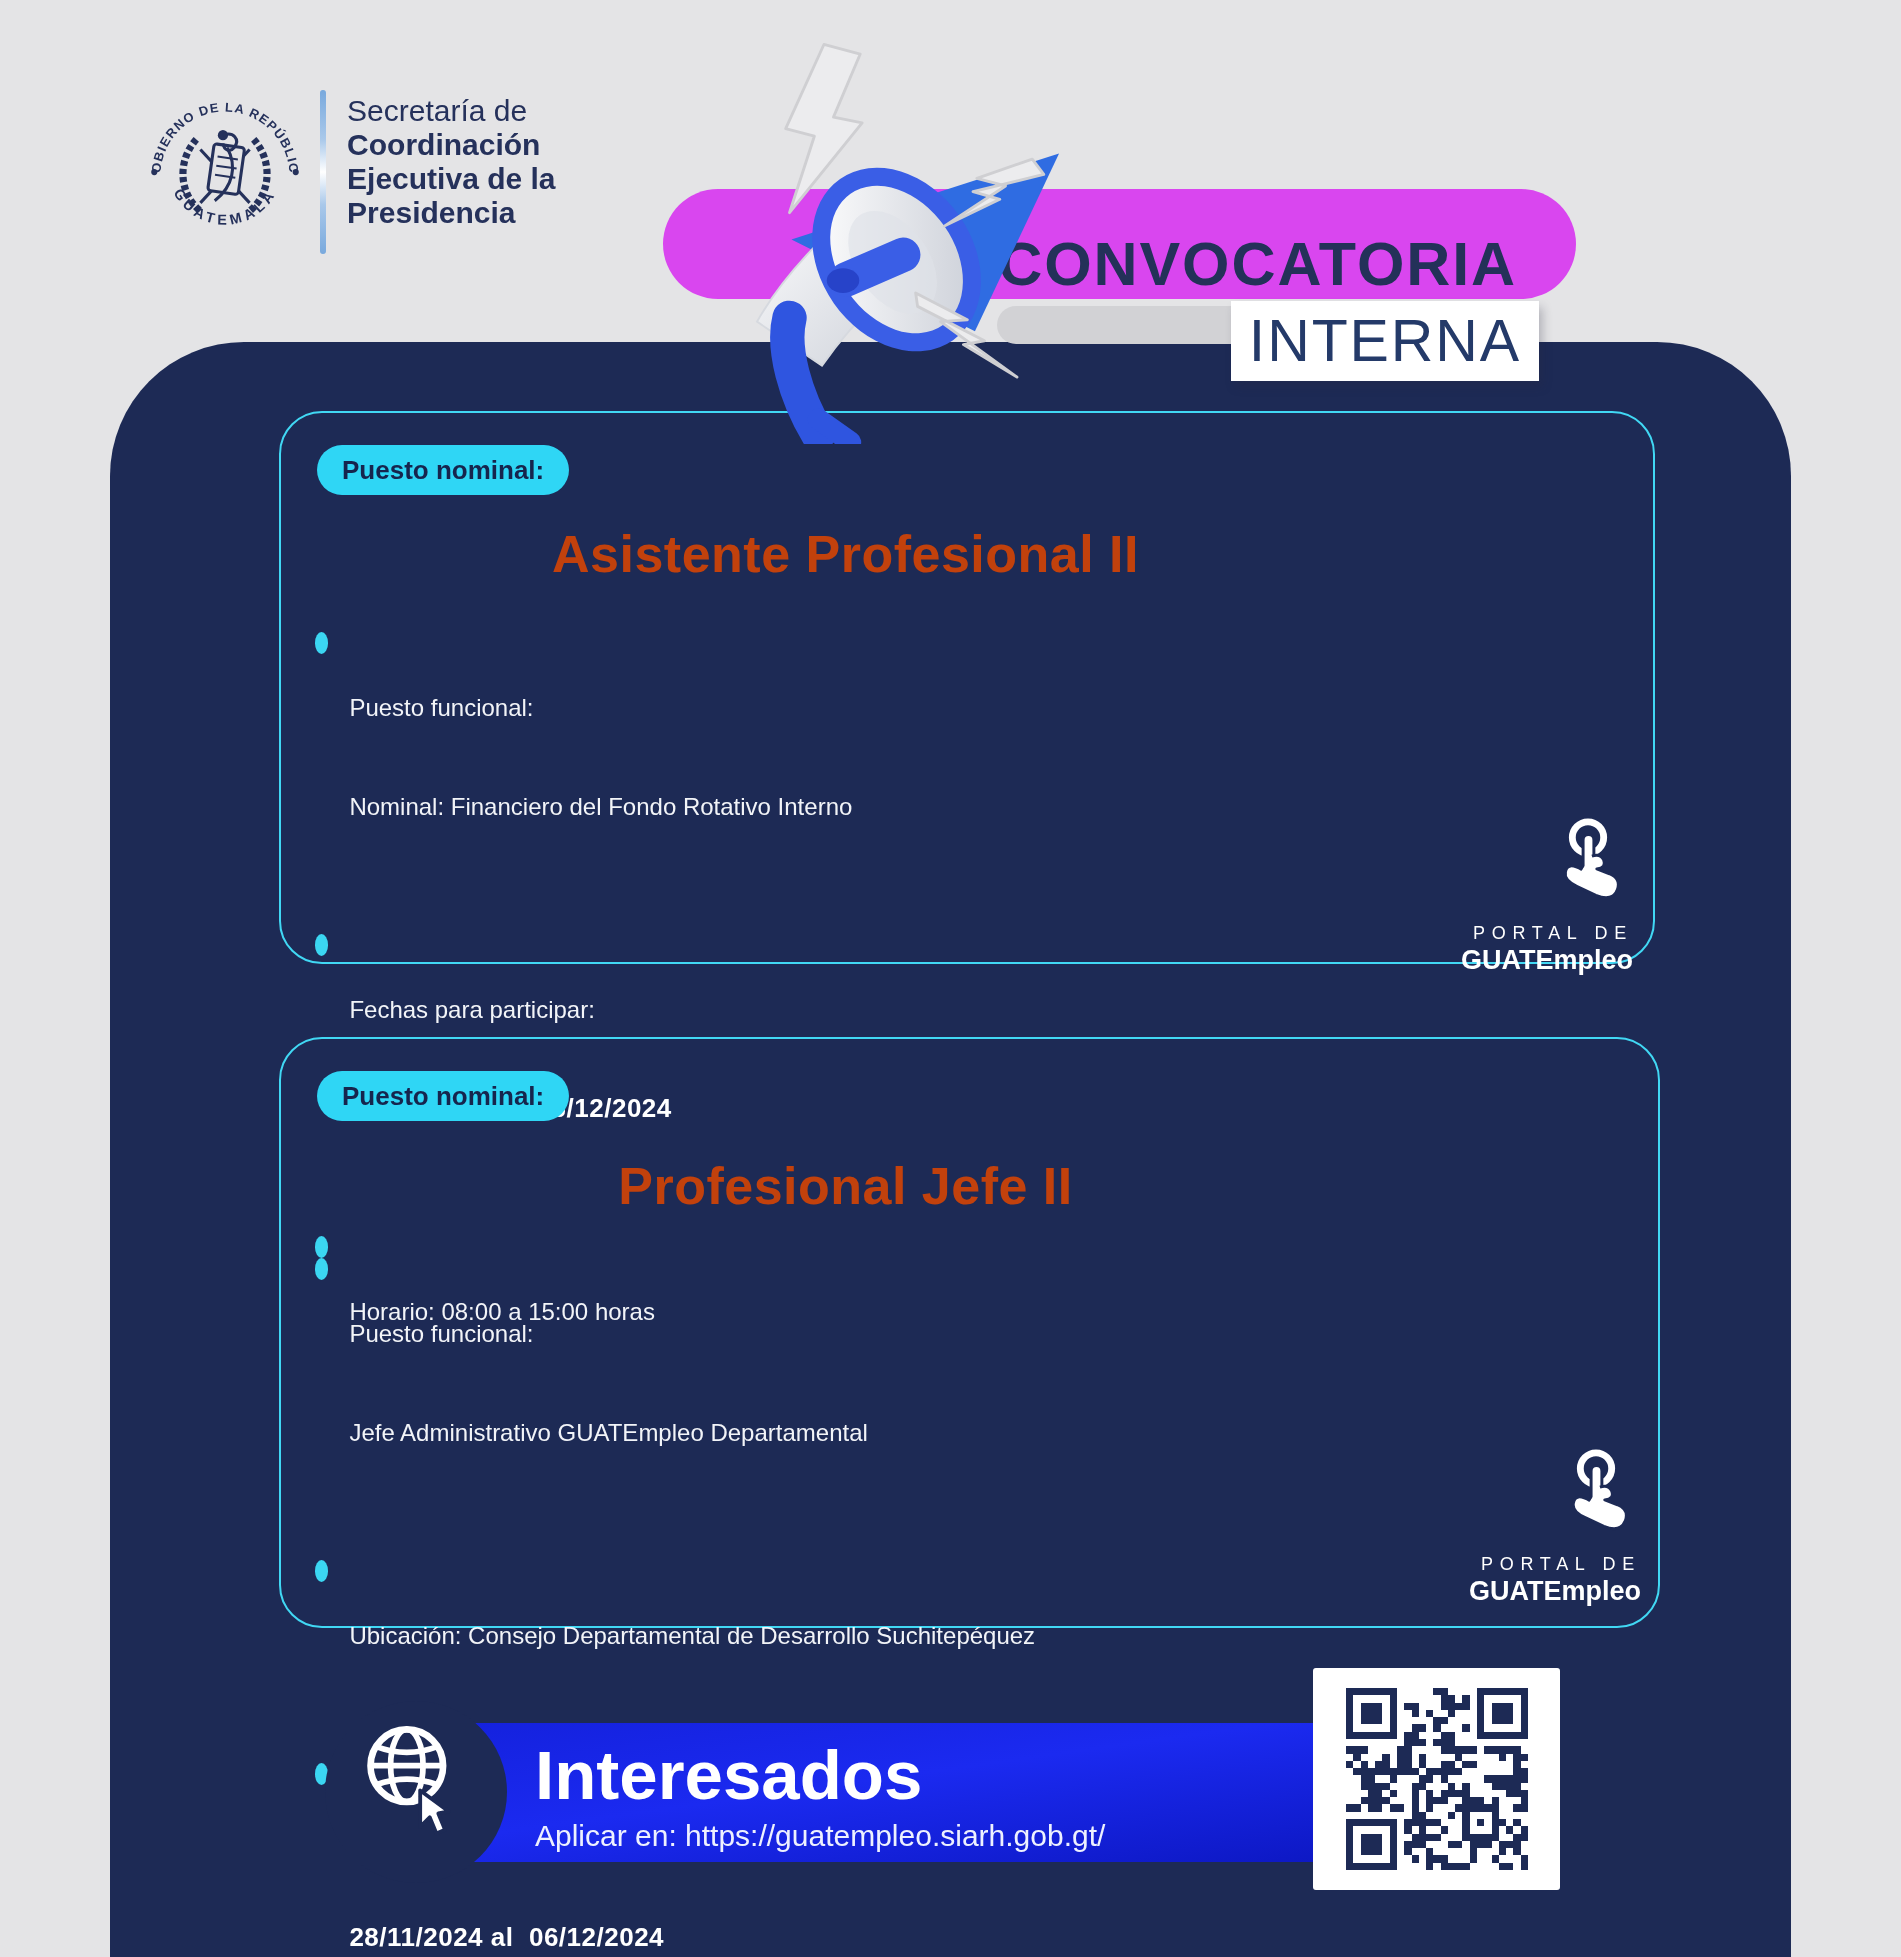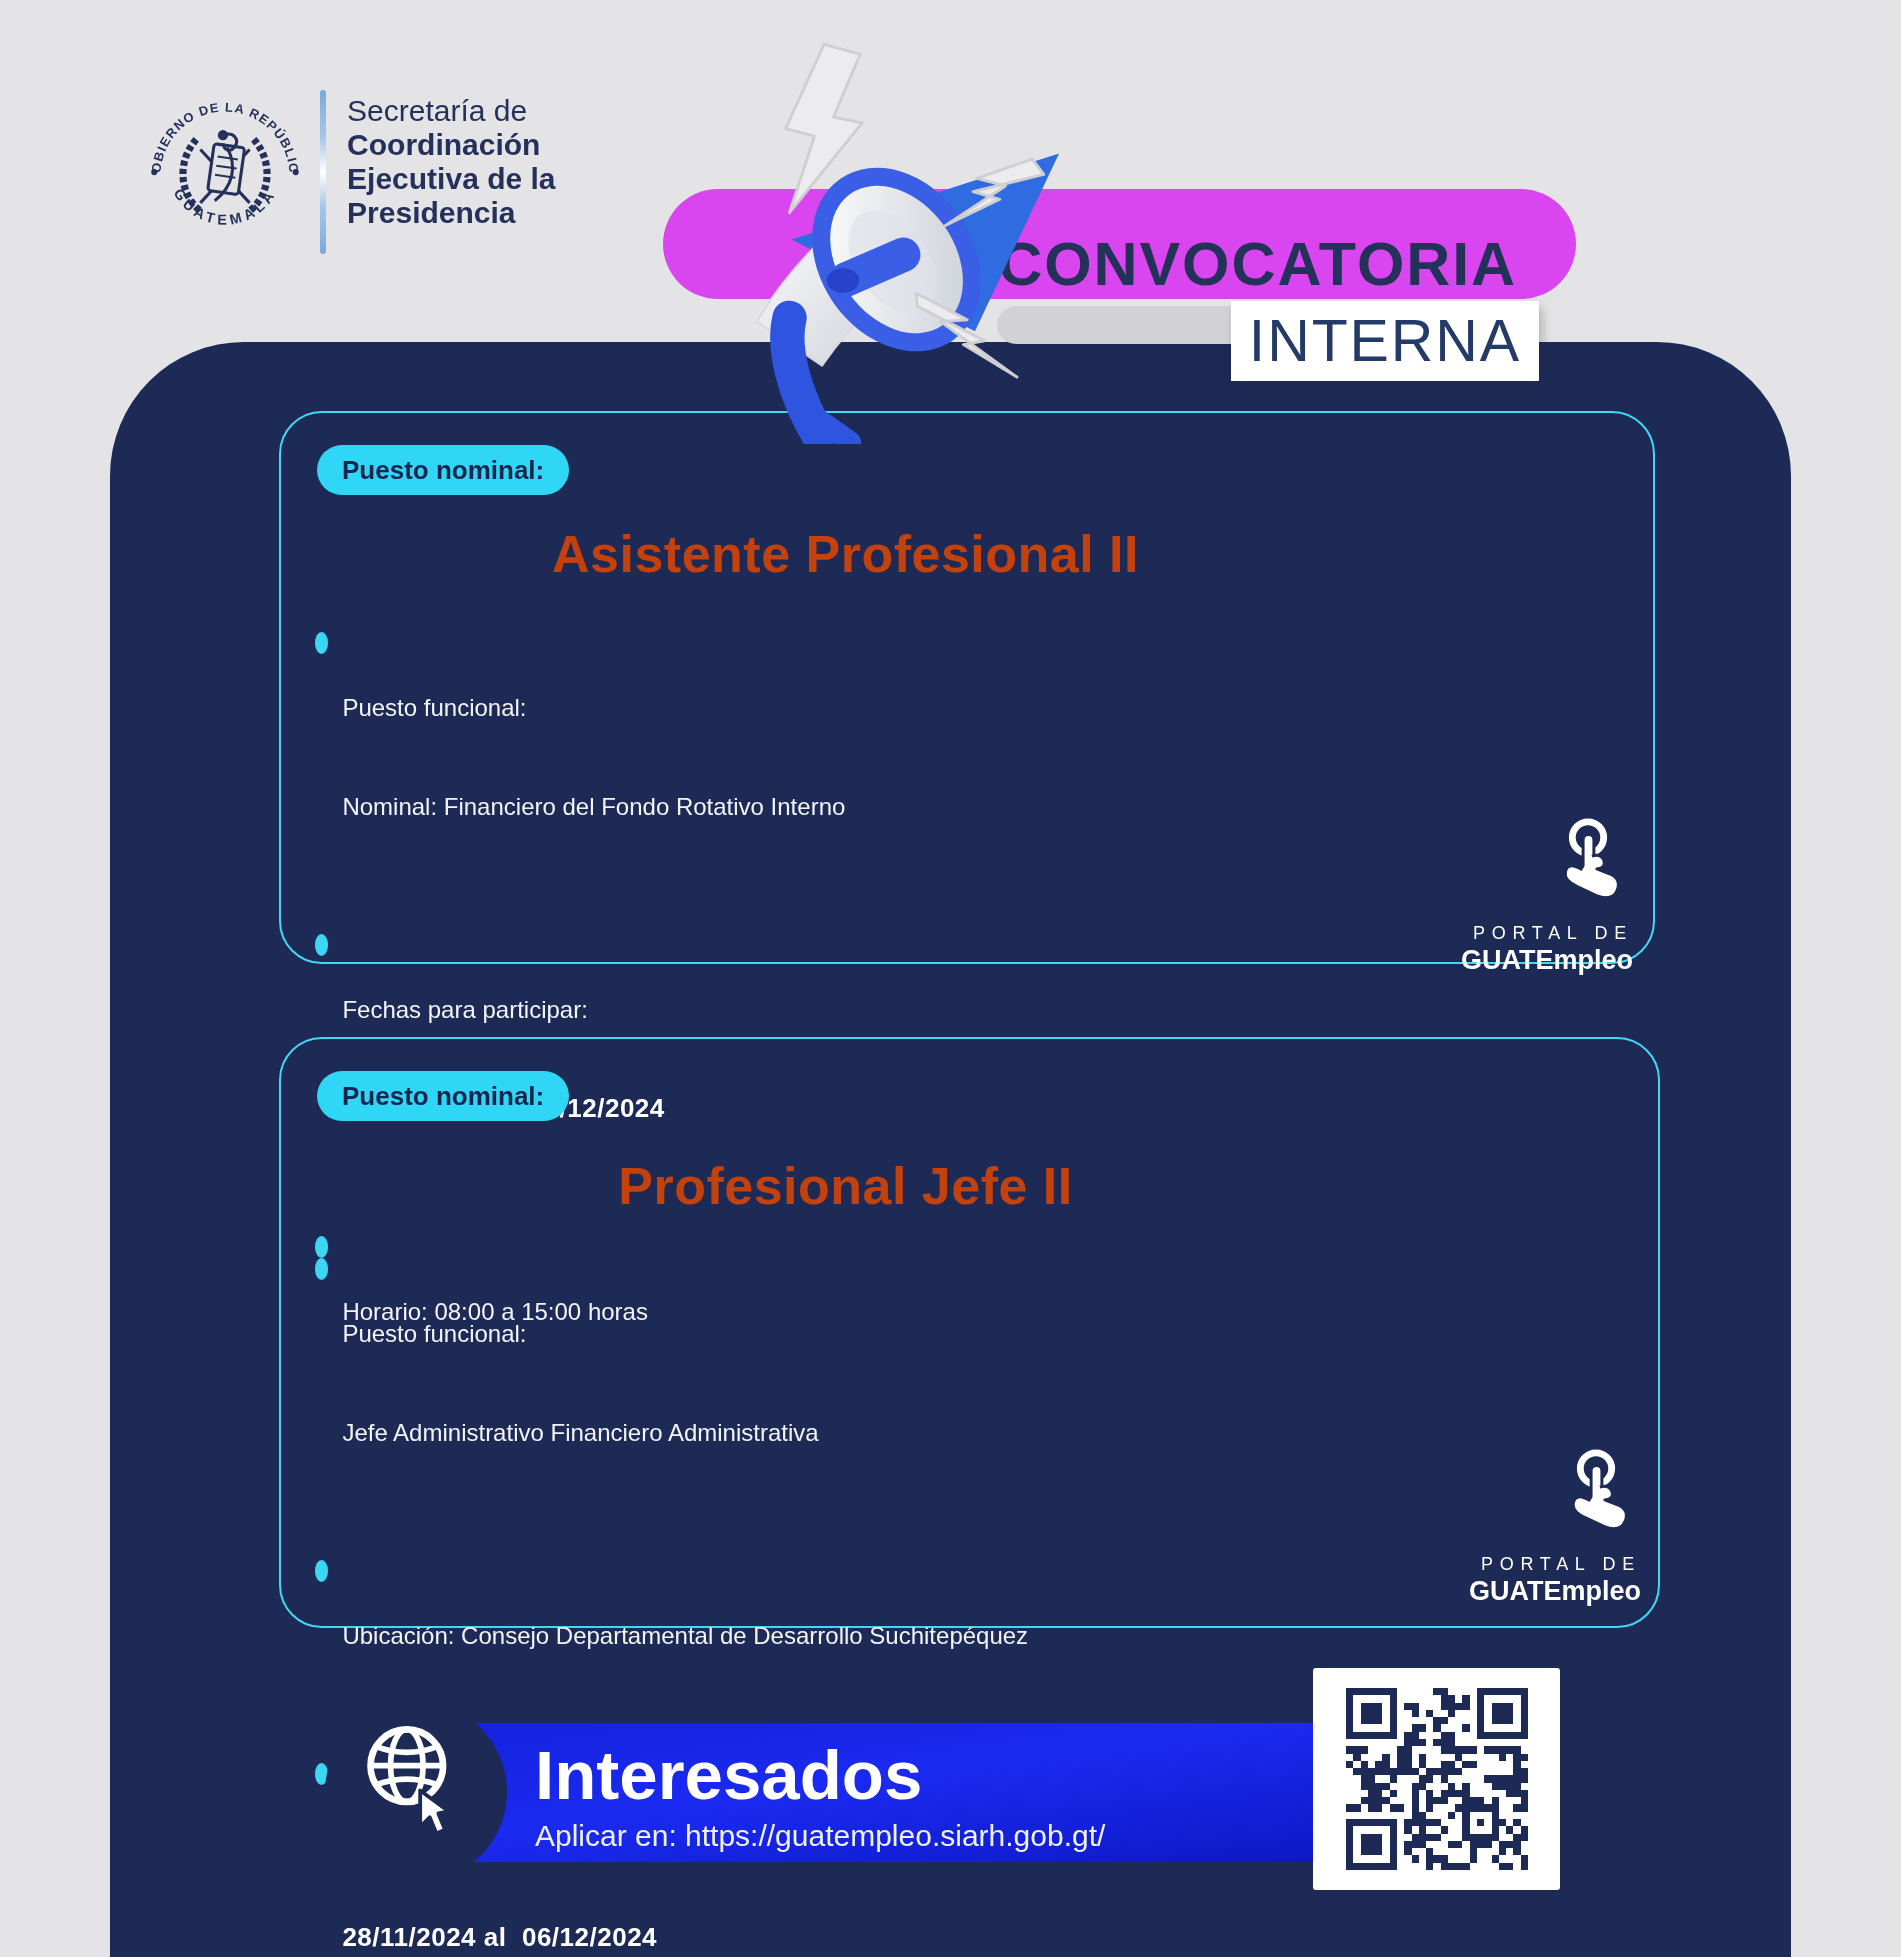--- a/index.html
+++ b/index.html
@@ -42,21 +42,21 @@
   #card2{left:279px;top:1037px;width:1381px;height:591px;}
   .badge{
     position:absolute;left:36px;top:32px;height:50px;background:#2fd6f5;border-radius:29px;
     display:flex;align-items:center;padding:0 25px;color:#16254d;font-weight:700;font-size:26px;
   }
   .card-title{position:absolute;left:29px;width:1071px;text-align:center;color:#c2410c;
     font-weight:700;font-size:52px;letter-spacing:0.5px;}
   #card1 .card-title{top:111px;}
   #card2 .card-title{top:117px;}
   .card-body{position:absolute;left:34px;top:212px;width:1214px;display:flex;flex-direction:column;}
-  .bullet-row{display:flex;gap:14px;margin-bottom:38px;}
+  .bullet-row{display:flex;gap:21px;margin-bottom:38px;}
   .bullet{width:13.4px;height:22px;border-radius:50%;background:#3bd6f2;margin-top:6.7px;flex:0 0 auto;}
   .bullet-text{color:#f2f4f8;font-size:24px;line-height:33px;white-space:pre-wrap;}
   .dates{font-weight:700;font-size:26px;letter-spacing:0.5px;color:#ffffff;}
   .portal{position:absolute;text-align:right;color:#ffffff;}
   #card1 .portal{left:1126px;top:400px;width:226px;}
   #card2 .portal{left:1134px;top:405px;width:226px;}
   .portal svg{width:90px;height:98px;}
   .portal-l1{font-size:18px;letter-spacing:6.7px;margin-top:7.6px;}
   .portal-l2{font-size:27px;font-weight:600;margin-top:1.9px;}
   
@@ -201,21 +201,21 @@
   <div class="card" id="card2">
     <div class="badge">
       <span>Puesto nominal:</span>
     </div>
     <div class="card-title">Profesional Jefe II</div>
     <div class="card-body">
       <div class="bullet-row">
         <span class="bullet"></span>
         <div class="bullet-text">
           <div>Puesto funcional:</div>
-          <div>Jefe Administrativo Financiero Administrativa</div>
+          <div>Jefe Administrativo GUATEmpleo Departamental</div>
         </div>
       </div>
       <div class="bullet-row">
         <span class="bullet"></span>
         <div class="bullet-text">
           <div>Ubicación: Consejo Departamental de Desarrollo Suchitepéquez</div>
         </div>
       </div>
       <div class="bullet-row">
         <span class="bullet"></span>

